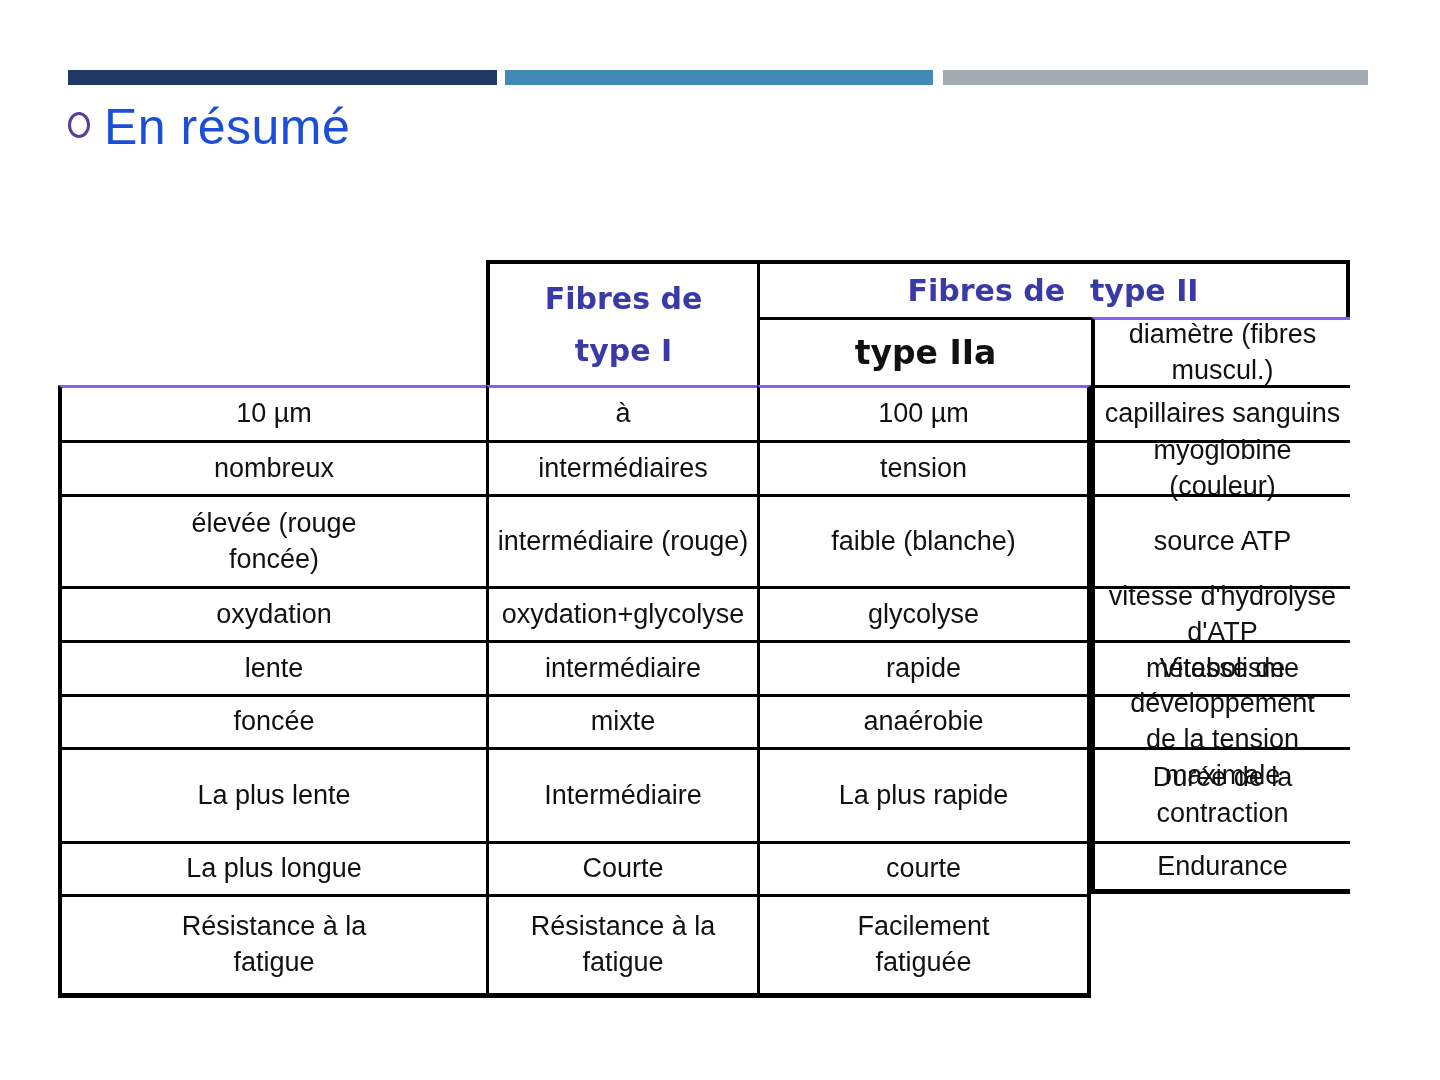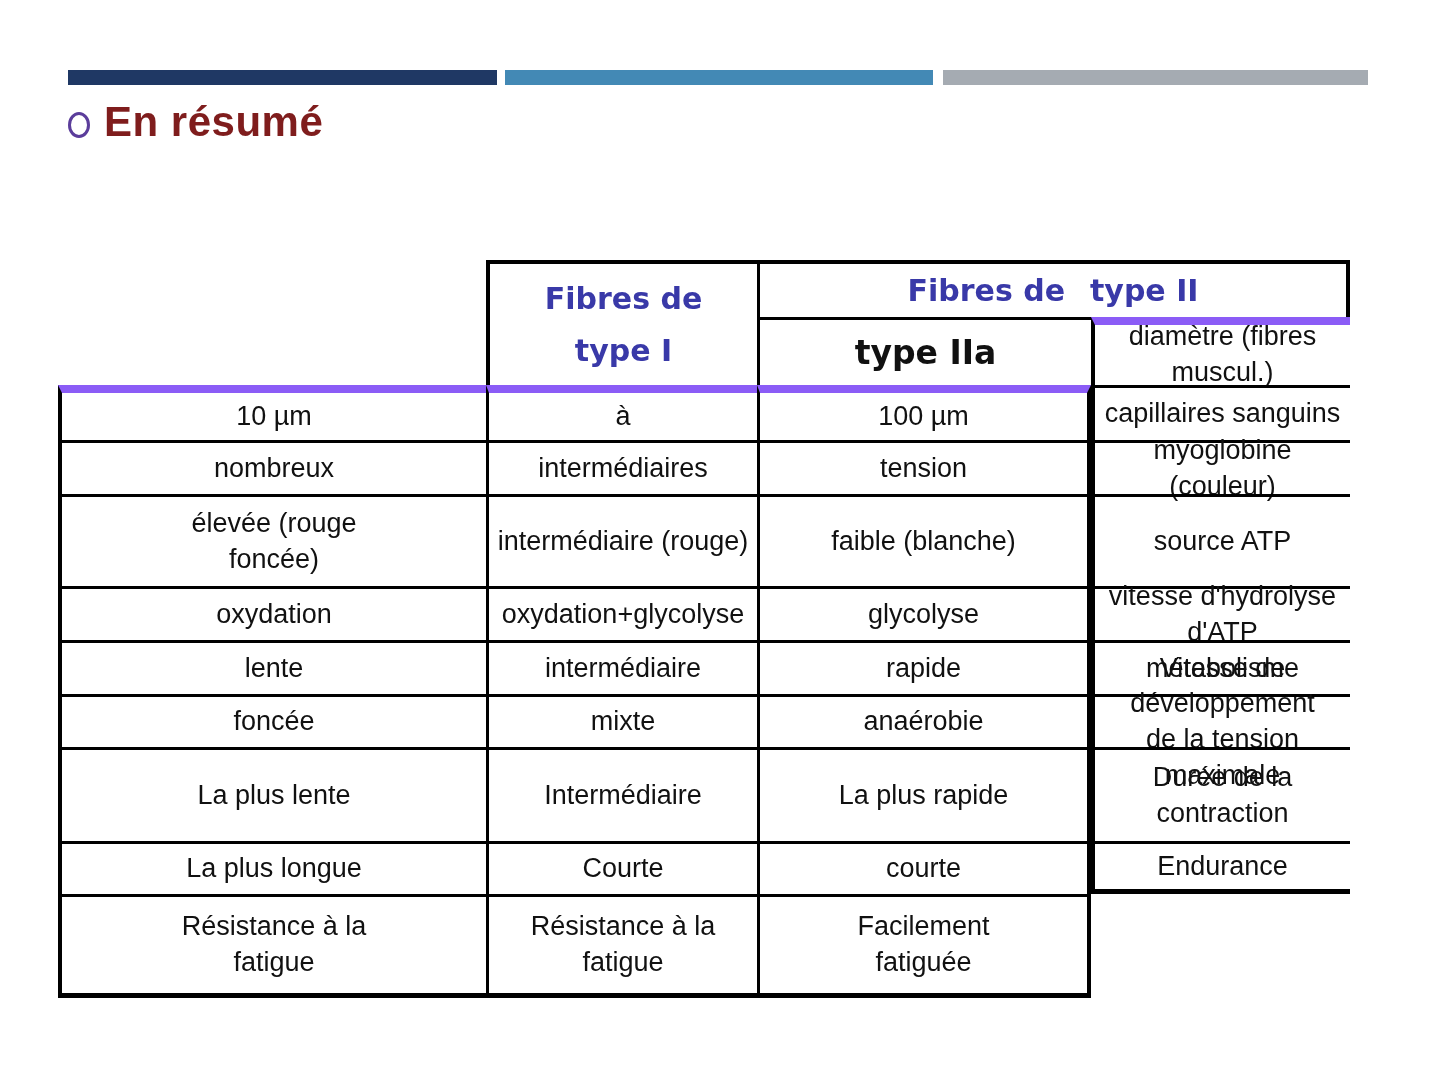--- a/index.html
+++ b/index.html
@@ -20,21 +20,21 @@
   
   .bullet-circle {
     position: absolute; left: 68px; top: 112px;
     width: 22px; height: 26px;
     border: 3px solid #5B3D9B; border-radius: 50%;
     box-sizing: border-box;
     background: transparent;
   }
   .page-title {
     position: absolute; left: 104px; top: 98px;
-    font-size: 42px; font-weight: bold; color: #7f1d1d;
+    font-size: 50px; font-weight: normal; color: #1d4ed8;
     letter-spacing: 0.5px;
   }
 
   
   .fiber-table {
     position: absolute; left: 58px; top: 260px;
     display: grid;
     grid-template-columns: 428px 271px 334px 259px;
     grid-template-rows: 57px 68px 55px 54px 92px 54px 54px 53px 94px 53px 104px;
     grid-auto-flow: row;
@@ -45,21 +45,21 @@
     display: flex; flex-direction: column;
     align-items: center; justify-content: center;
     text-align: center;
     font-size: 27px; color: #111111; line-height: 1.32;
     white-space: pre-line;
     padding: 2px 6px;
   }
   
   .b-top3    { border-top: 3px solid #000; }
   .b-top4    { border-top: 4px solid #000; }
-  .b-top5    { border-top: 8px solid #8b5cf6; }
+  .b-top5    { border-top: 3px solid #8b5cf6; }
   .b-left3   { border-left: 3px solid #000; }
   .b-left4   { border-left: 4px solid #000; }
   .b-right4  { border-right: 4px solid #000; }
   .b-bottom5 { border-bottom: 5px solid #000; }
 
   
   .hd {
     font-family: "DejaVu Sans", sans-serif;
     font-weight: bold;
   }

